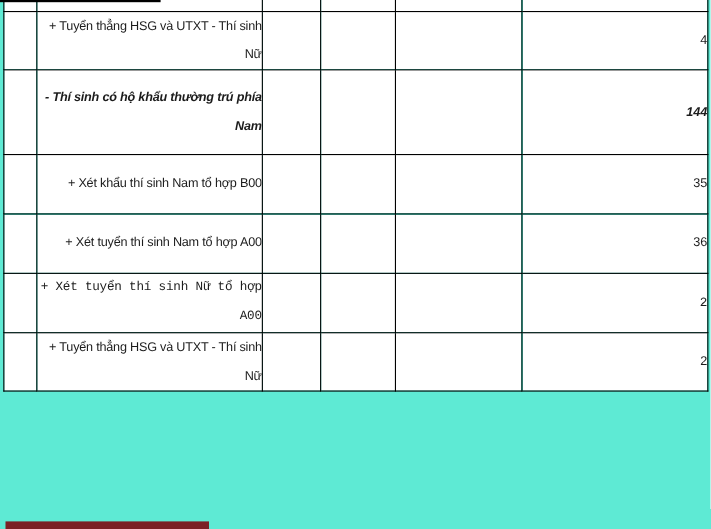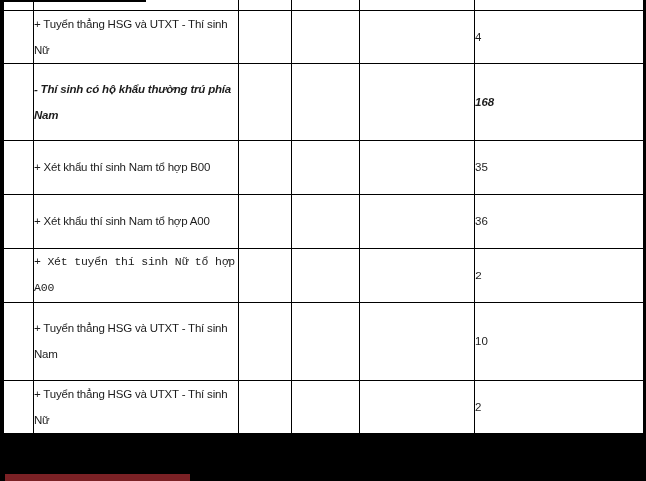--- a/index.html
+++ b/index.html
@@ -1,22 +1,23 @@
 <!DOCTYPE html>
 <html><head>
 <meta charset="utf-8">
 <style>
   html,body{margin:0;padding:0;background:#ffffff;}
   #screen{
     position:relative;
     width:646px;height:481px;
-    background:#000000;
+    background:#5eead4;
     overflow:hidden;
     font-family:"Liberation Sans", sans-serif;
     color:#1c1c1c;
+    text-align:right;
   }
   table.doc-table{
     position:absolute;left:3px;top:0;
     border-collapse:collapse;
     table-layout:fixed;
     width:641px;
   }
   table.doc-table td{
     border:1px solid #000000;
     padding:0;
@@ -84,53 +85,45 @@
     <td></td>
     <td></td>
     <td class="c-value"><span>4</span></td>
   </tr>
         <tr class="emphasis" style="height: 77px;">
     <td></td>
     <td class="c-label"><span>- Thí sinh có hộ khẩu thường trú phía Nam</span></td>
     <td></td>
     <td></td>
     <td></td>
-    <td class="c-value"><span>168</span></td>
+    <td class="c-value"><span>144</span></td>
   </tr>
         <tr style="height: 54px;">
     <td></td>
     <td class="c-label"><span>+ Xét khẩu thí sinh Nam tổ hợp B00</span></td>
     <td></td>
     <td></td>
     <td></td>
     <td class="c-value"><span>35</span></td>
   </tr>
         <tr style="height: 54px;">
     <td></td>
-    <td class="c-label"><span>+ Xét khẩu thí sinh Nam tổ hợp A00</span></td>
+    <td class="c-label"><span>+ Xét tuyển thí sinh Nam tổ hợp A00</span></td>
     <td></td>
     <td></td>
     <td></td>
     <td class="c-value"><span>36</span></td>
   </tr>
         <tr style="height: 54px; font-family: Liberation Mono, monospace;">
     <td></td>
     <td class="c-label"><span>+ Xét tuyển thí sinh Nữ tổ hợp A00</span></td>
     <td></td>
     <td></td>
     <td></td>
     <td class="c-value"><span>2</span></td>
-  </tr>
-        <tr style="height: 78px;">
-    <td></td>
-    <td class="c-label"><span>+ Tuyển thẳng HSG và UTXT - Thí sinh Nam</span></td>
-    <td></td>
-    <td></td>
-    <td></td>
-    <td class="c-value"><span>10</span></td>
   </tr>
         <tr style="height: 47px;">
     <td></td>
     <td class="c-label"><span>+ Tuyển thẳng HSG và UTXT - Thí sinh Nữ</span></td>
     <td></td>
     <td></td>
     <td></td>
     <td class="c-value"><span>2</span></td>
   </tr>
     </tbody>

